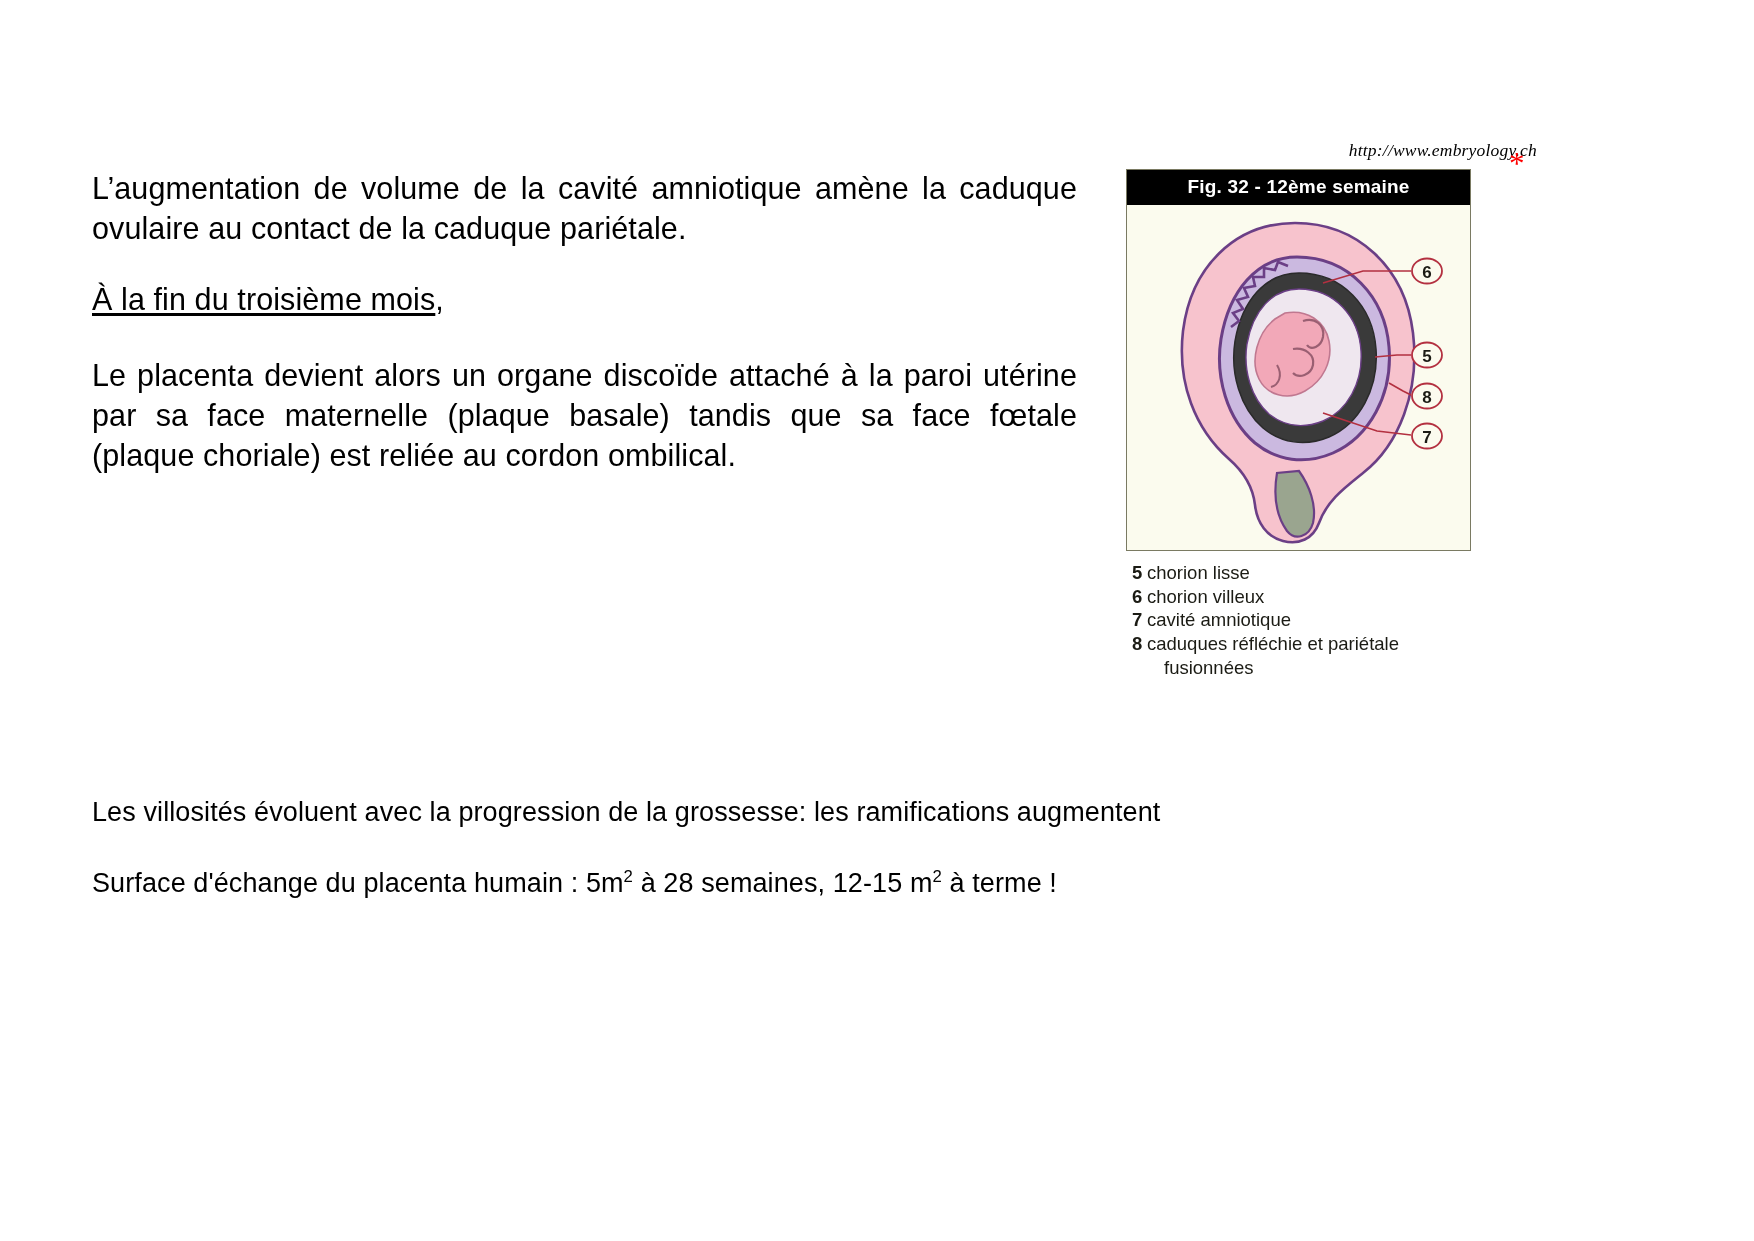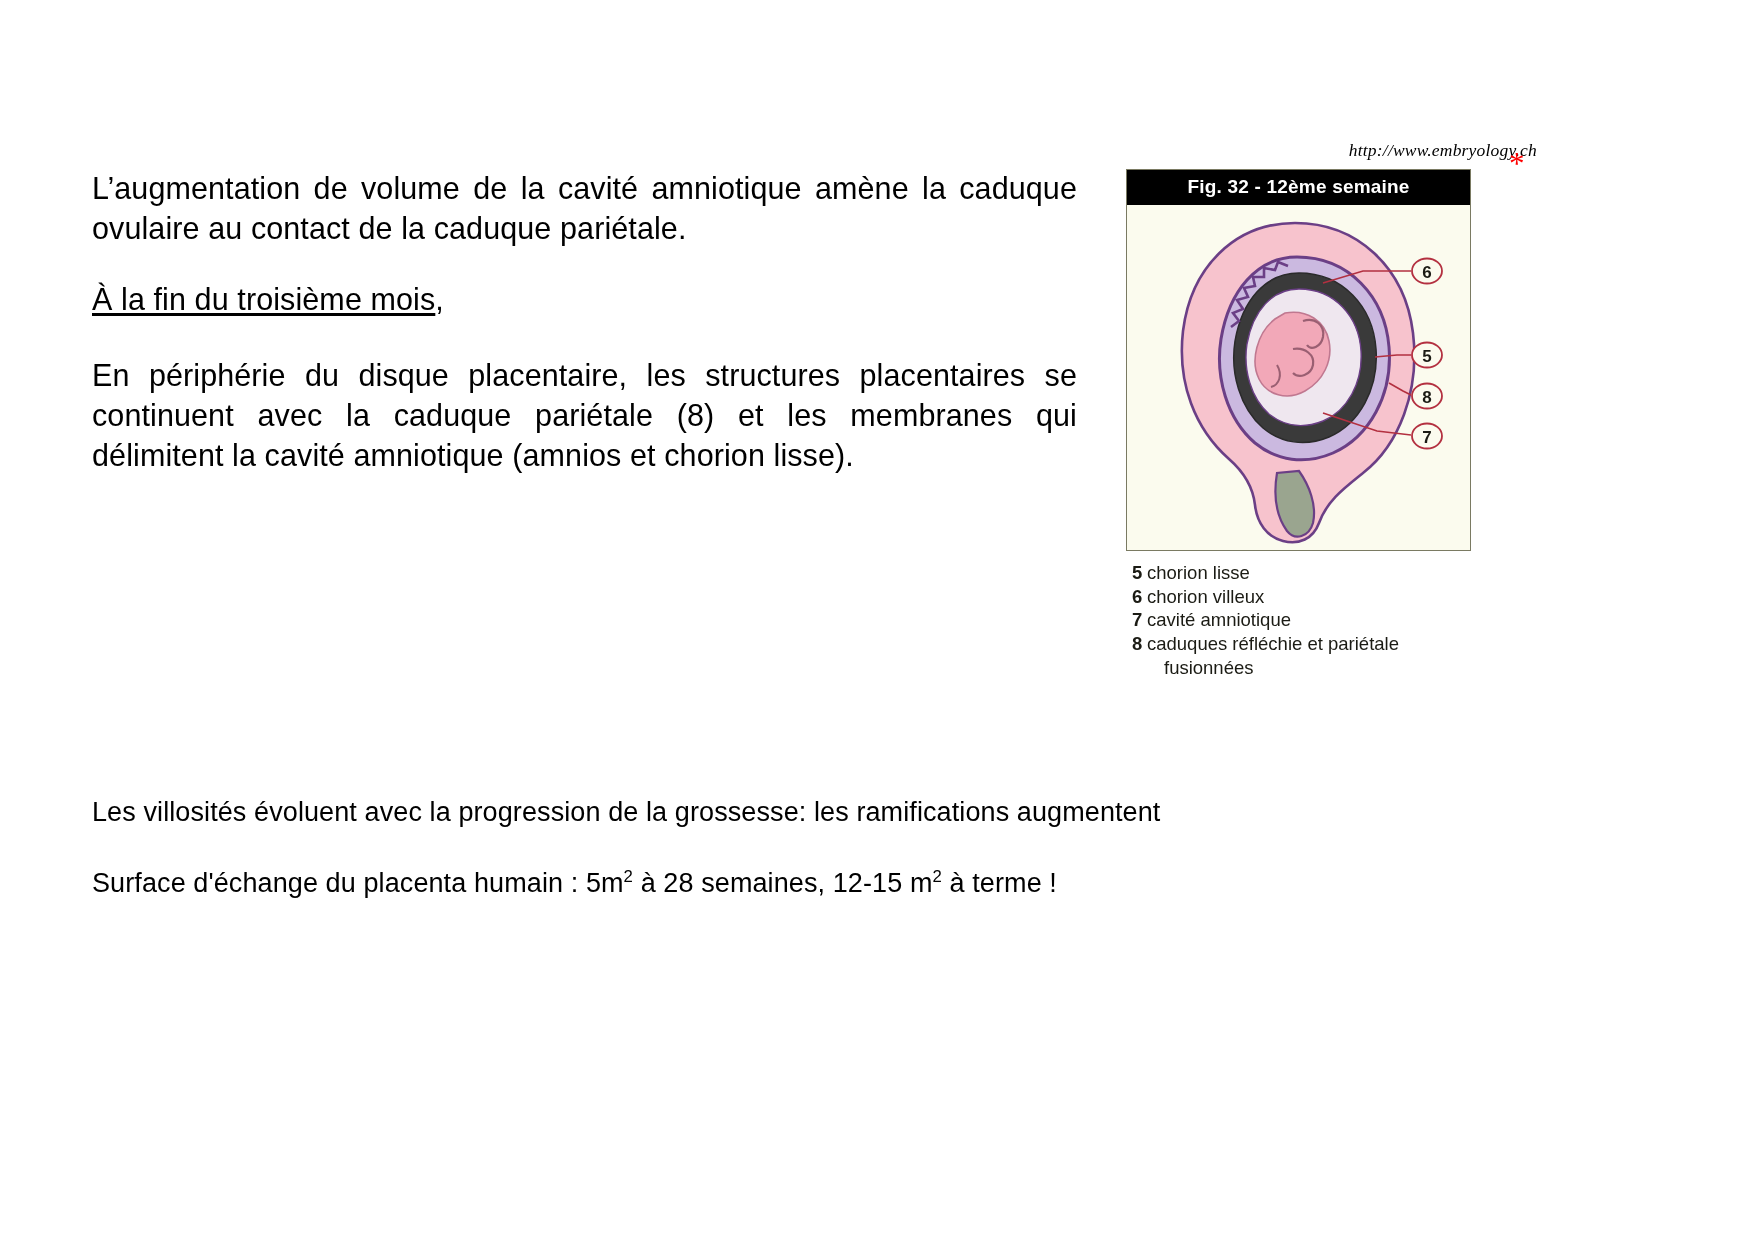--- a/index.html
+++ b/index.html
@@ -131,22 +131,22 @@
 </style>
 </head>
 <body>
 
 <div class="text-col">
 
   <p class="para">L’augmentation de volume de la cavité amniotique amène la caduque ovulaire au contact de la caduque pariétale.</p>
 
   <p class="para first"><span class="underline-phrase">À la fin du troisième mois</span><span>,</span></p>
 
-
-  <p class="para">En périphérie du disque placentaire, les structures placentaires se continuent avec la caduque pariétale (8) et les membranes qui délimitent la cavité amniotique (amnios et chorion lisse).</p>
+  <p class="para">Le placenta devient alors un organe discoïde attaché à la paroi utérine par sa face maternelle (plaque basale) tandis que sa face fœtale (plaque choriale) est reliée au cordon ombilical.</p>
+
 
 </div>
 
 <div class="bottom-line" id="bottom-line-1">Les villosités évoluent avec la progression de la grossesse: les ramifications augmentent</div>
 
 <div class="bottom-line" id="bottom-line-2"><span>Surface d'échange du placenta humain : 5m</span><sup>2</sup><span> à 28 semaines, 12-15 m</span><sup>2</sup><span> à terme !</span></div>
 
 <div class="figure-block">
 
   <div class="figure-url">http://www.embryology.ch</div>

